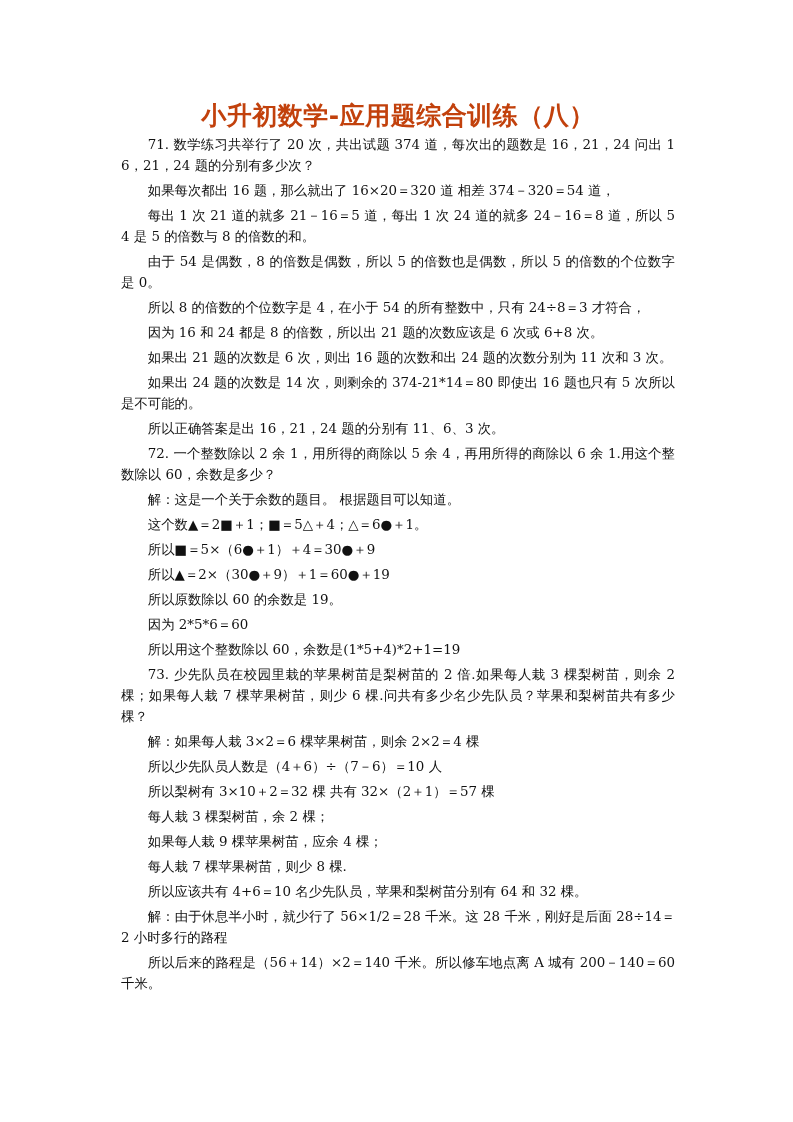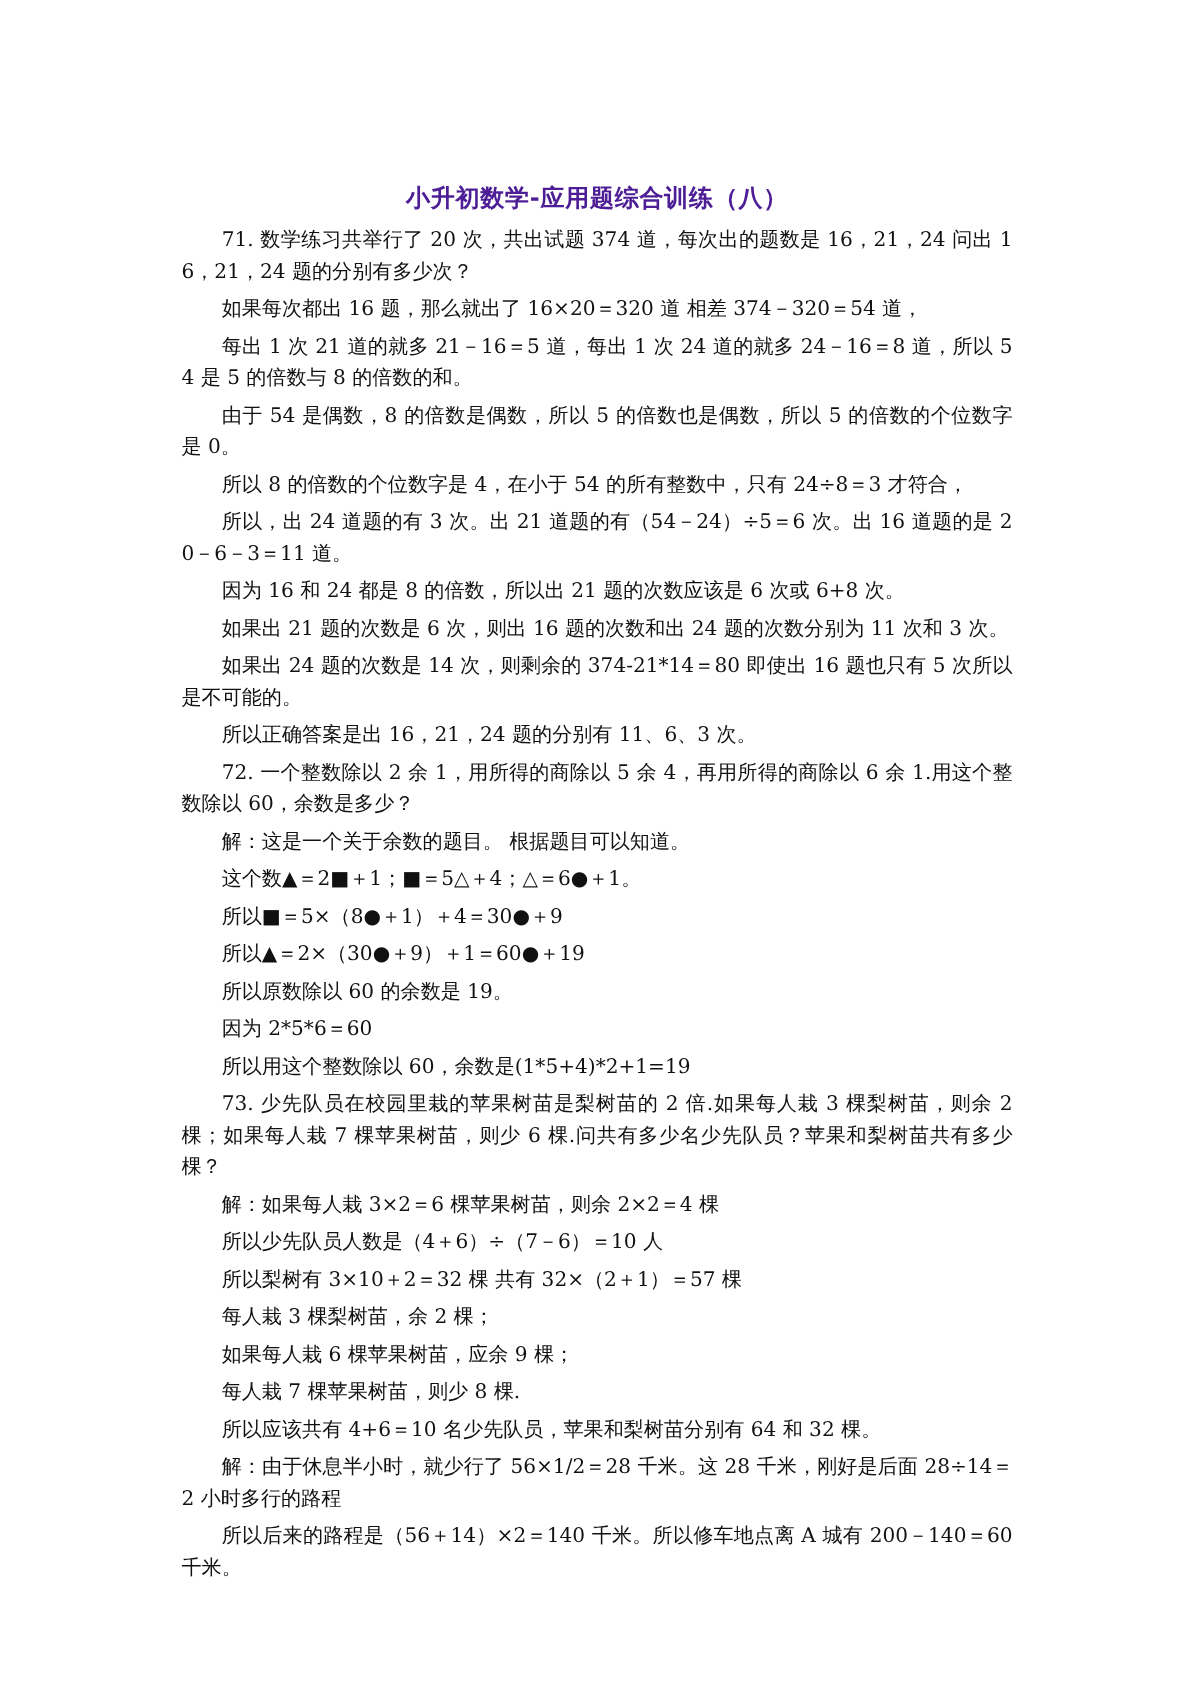--- a/index.html
+++ b/index.html
@@ -1,51 +1,50 @@
 <!DOCTYPE html>
 <html><head>
 <meta charset="utf-8">
 <style>
   html, body { margin: 0; padding: 0; background: #ffffff; }
   body { width: 793px; height: 1122px; position: relative; overflow: hidden;
          font-family: "DejaVu Serif", "Liberation Serif", serif; color: #111; }
   .page { position: absolute; left: 117px; top: 102px; width: 562px; }
-  .title { text-align: center; color: #4c1d95; font-family: "DejaVu Sans", "Liberation Sans", sans-serif;
-           font-size: 16px; line-height: 28px; margin: 16px 0 4px 0; letter-spacing: 0.5px; }
+  .title { text-align: center; color: #c2410c; font-family: "DejaVu Sans", "Liberation Sans", sans-serif;
+           font-size: 25px; line-height: 28px; margin: 0 0 4px 0; letter-spacing: 0.5px; }
   .p { font-size: 13.4px; line-height: 21px; margin: 4px; text-indent: 2em; text-align: justify; word-break: break-all; }
   .p.q { }
 </style>
 </head>
 <body>
 
 <div class="page">
   <h1 class="title">小升初数学-应用题综合训练（八）</h1>
   <div>
     <p class="p q">71. 数学练习共举行了 20 次，共出试题 374 道，每次出的题数是 16，21，24 问出 16，21，24 题的分别有多少次？</p>
     <p class="p">如果每次都出 16 题，那么就出了 16×20＝320 道 相差 374－320＝54 道，</p>
     <p class="p">每出 1 次 21 道的就多 21－16＝5 道，每出 1 次 24 道的就多 24－16＝8 道，所以 54 是 5 的倍数与 8 的倍数的和。</p>
     <p class="p">由于 54 是偶数，8 的倍数是偶数，所以 5 的倍数也是偶数，所以 5 的倍数的个位数字是 0。</p>
     <p class="p">所以 8 的倍数的个位数字是 4，在小于 54 的所有整数中，只有 24÷8＝3 才符合，</p>
-    <p class="p">所以，出 24 道题的有 3 次。出 21 道题的有（54－24）÷5＝6 次。出 16 道题的是 20－6－3＝11 道。</p>
     <p class="p">因为 16 和 24 都是 8 的倍数，所以出 21 题的次数应该是 6 次或 6+8 次。</p>
     <p class="p">如果出 21 题的次数是 6 次，则出 16 题的次数和出 24 题的次数分别为 11 次和 3 次。</p>
     <p class="p">如果出 24 题的次数是 14 次，则剩余的 374-21*14＝80 即使出 16 题也只有 5 次所以是不可能的。</p>
     <p class="p">所以正确答案是出 16，21，24 题的分别有 11、6、3 次。</p>
     <p class="p q">72. 一个整数除以 2 余 1，用所得的商除以 5 余 4，再用所得的商除以 6 余 1.用这个整数除以 60，余数是多少？</p>
     <p class="p">解：这是一个关于余数的题目。 根据题目可以知道。</p>
     <p class="p">这个数▲＝2■＋1；■＝5△＋4；△＝6●＋1。</p>
-    <p class="p">所以■＝5×（8●＋1）＋4＝30●＋9</p>
+    <p class="p">所以■＝5×（6●＋1）＋4＝30●＋9</p>
     <p class="p">所以▲＝2×（30●＋9）＋1＝60●＋19</p>
     <p class="p">所以原数除以 60 的余数是 19。</p>
     <p class="p">因为 2*5*6＝60</p>
     <p class="p">所以用这个整数除以 60，余数是(1*5+4)*2+1=19</p>
     <p class="p q">73. 少先队员在校园里栽的苹果树苗是梨树苗的 2 倍.如果每人栽 3 棵梨树苗，则余 2 棵；如果每人栽 7 棵苹果树苗，则少 6 棵.问共有多少名少先队员？苹果和梨树苗共有多少棵？</p>
     <p class="p">解：如果每人栽 3×2＝6 棵苹果树苗，则余 2×2＝4 棵</p>
     <p class="p">所以少先队员人数是（4＋6）÷（7－6）＝10 人</p>
     <p class="p">所以梨树有 3×10＋2＝32 棵 共有 32×（2＋1）＝57 棵</p>
     <p class="p">每人栽 3 棵梨树苗，余 2 棵；</p>
-    <p class="p">如果每人栽 6 棵苹果树苗，应余 9 棵；</p>
+    <p class="p">如果每人栽 9 棵苹果树苗，应余 4 棵；</p>
     <p class="p">每人栽 7 棵苹果树苗，则少 8 棵.</p>
     <p class="p">所以应该共有 4+6＝10 名少先队员，苹果和梨树苗分别有 64 和 32 棵。</p>
     <p class="p">解：由于休息半小时，就少行了 56×1/2＝28 千米。这 28 千米，刚好是后面 28÷14＝2 小时多行的路程</p>
     <p class="p">所以后来的路程是（56＋14）×2＝140 千米。所以修车地点离 A 城有 200－140＝60 千米。</p>
   </div>
 </div>
 
 </body></html>

